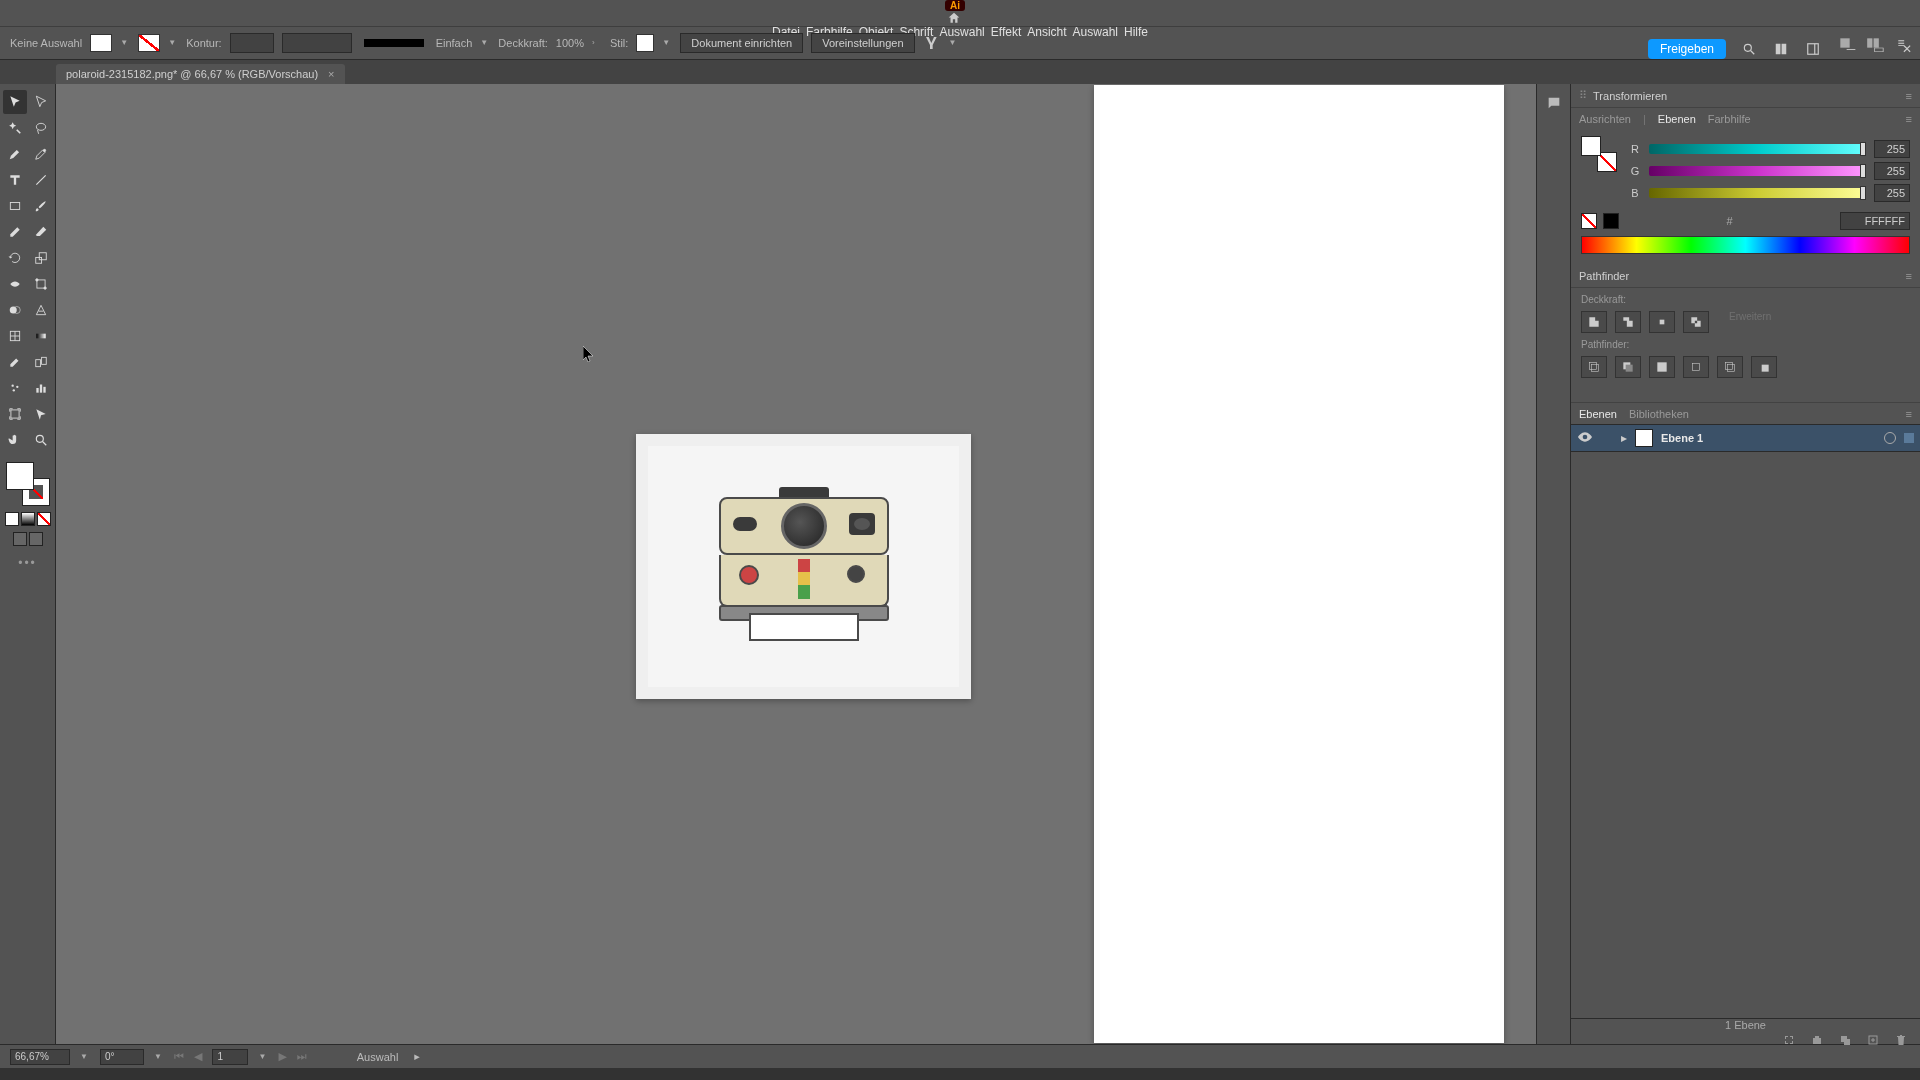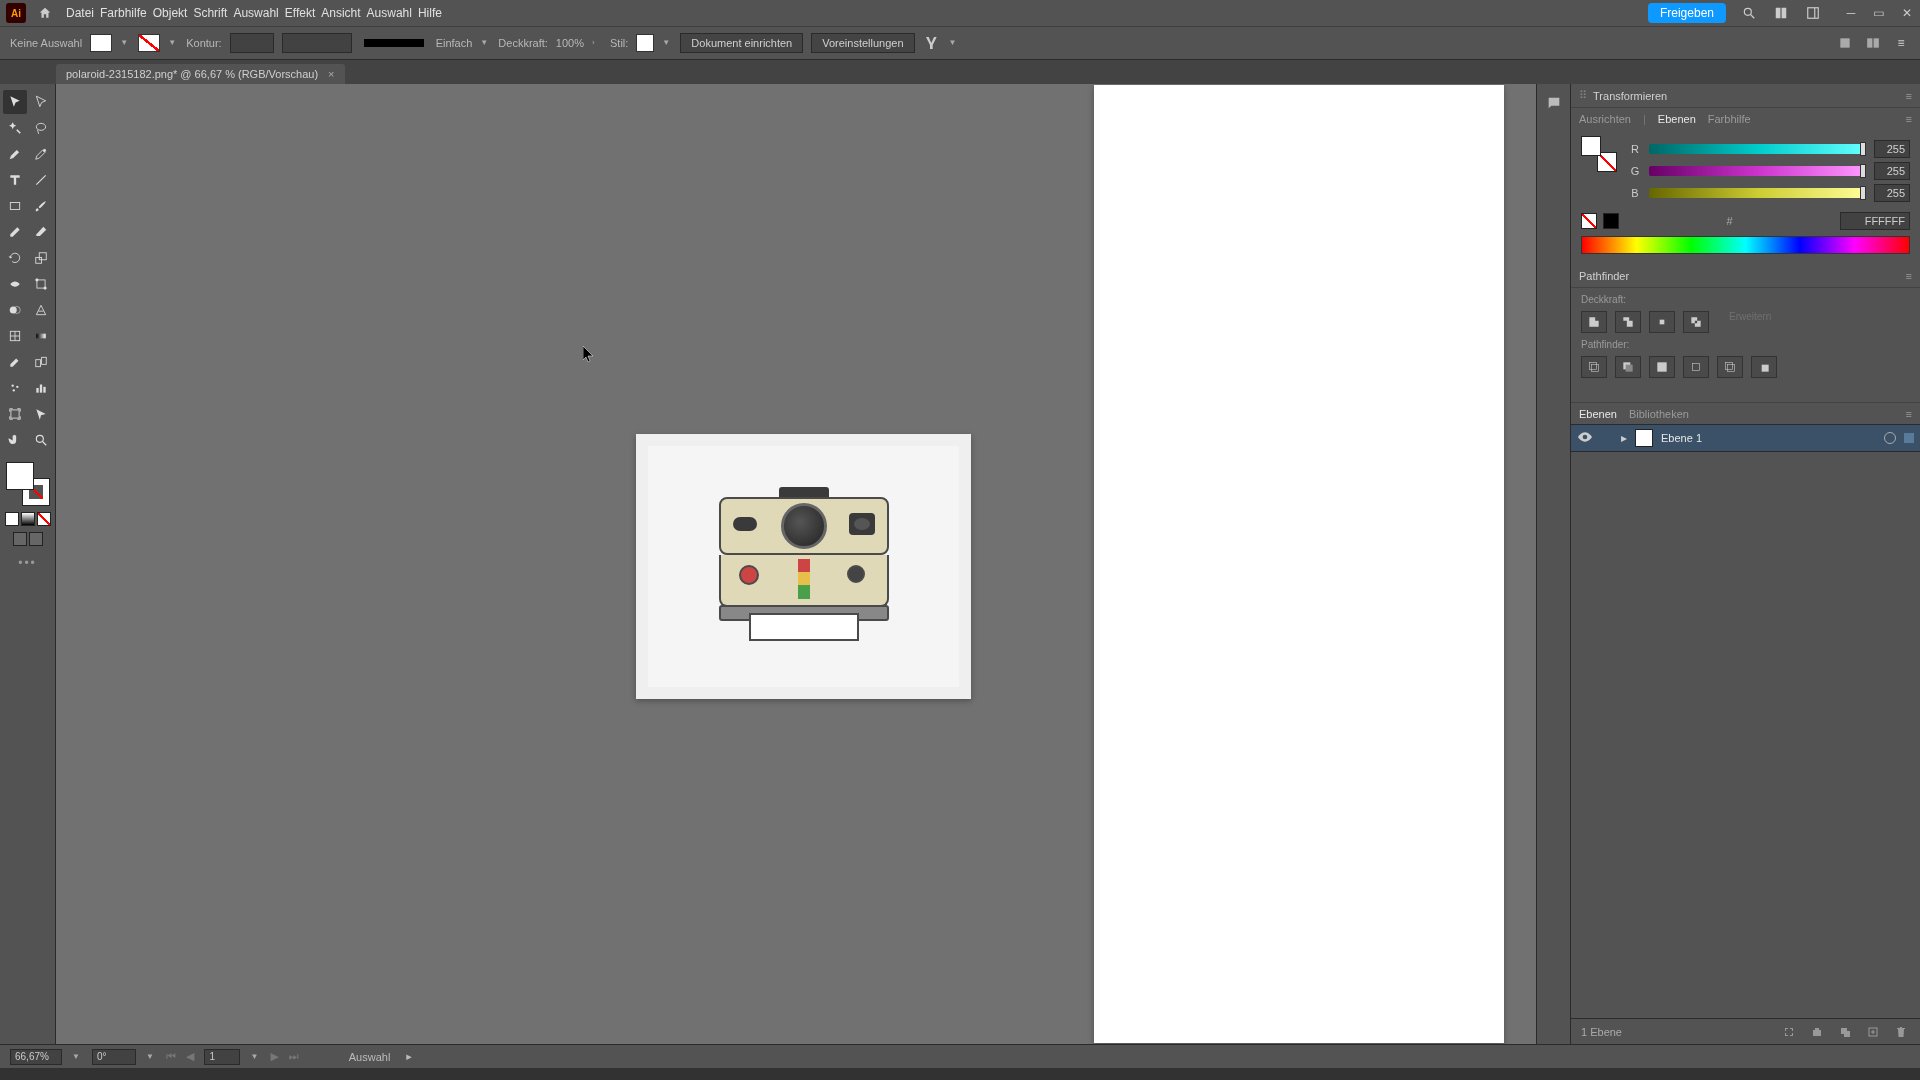--- a/index.html
+++ b/index.html
@@ -1,19 +1,19 @@
 <!DOCTYPE html>
 <html><head>
 <meta charset="utf-8">
 <style>
   * { box-sizing: border-box; margin: 0; padding: 0; font-family: "Segoe UI", Tahoma, sans-serif; }
   body { width: 1920px; height: 1080px; background: #323232; overflow: hidden; color: #d0d0d0; font-size: 12px; }
   
   
-  .menu-bar { height: 26px; background: #535353; display: flex; align-items: center; padding: 0 6px; }
+  .menu-bar { height: 26px; background: #535353; display: flex; align-items: center; padding: 0 6px; flex-direction: column; }
   .app-icon { width: 20px; height: 20px; background: #330000; border-radius: 3px; display: flex; align-items: center; justify-content: center; color: #ff9a00; font-weight: bold; font-size: 10px; margin-right: 10px; }
   .home-icon { width: 20px; height: 20px; display: flex; align-items: center; justify-content: center; margin-right: 12px; }
   .menu-items { display: flex; gap: 6px; }
   .menu-item { color: #e0e0e0; cursor: pointer; }
   .menu-right { margin-left: auto; display: flex; align-items: center; gap: 14px; }
   .share-btn { background: #0d99ff; color: #fff; padding: 3px 12px; border-radius: 4px; font-size: 12px; cursor: pointer; }
   .win-controls { display: flex; gap: 14px; margin-left: 8px; }
   .win-btn { width: 14px; height: 14px; display: flex; align-items: center; justify-content: center; color: #ccc; cursor: pointer; }
   
   
@@ -98,27 +98,27 @@
   .hex-field { margin-left: auto; width: 70px; height: 18px; background: #424242; border: 1px solid #2a2a2a; font-size: 11px; padding: 0 4px; color: #ccc; text-align: right; }
   .spectrum { height: 18px; margin-top: 6px; background: linear-gradient(to right, #f00, #ff0, #0f0, #0ff, #00f, #f0f, #f00); border: 1px solid #333; }
   
   .pf-row { display: flex; gap: 8px; margin: 6px 0; }
   .pf-btn { width: 26px; height: 22px; background: #4a4a4a; border: 1px solid #333; display: flex; align-items: center; justify-content: center; cursor: pointer; }
   .pf-label { color: #9a9a9a; font-size: 10px; }
   
   .layer-row { display: flex; align-items: center; height: 28px; background: #3b5168; border-top: 1px solid #2a2a2a; border-bottom: 1px solid #2a2a2a; padding: 0 6px; gap: 8px; }
   .eye { width: 16px; text-align: center; }
   .layer-thumb { width: 18px; height: 18px; background: #fff; border: 1px solid #222; }
-  .layer-name { flex: 1; color: #e8e8e8; font-size: 11px; }
+  .layer-name { flex: 1; color: #e8e8e8; font-size: 11px; font-weight: bold; }
   .layer-target { width: 12px; height: 12px; border: 1px solid #aaa; border-radius: 50%; }
   
   
   .status-bar { height: 24px; background: #535353; border-top: 1px solid #2a2a2a; display: flex; align-items: center; padding: 0 10px; gap: 10px; font-size: 11px; color: #bbb; }
-  .status-input { width: 52px; height: 16px; background: #424242; border: 1px solid #2a2a2a; color: #ccc; font-size: 10px; padding: 0 4px; }
-  .bottom-strip { height: 26px; background: #535353; border-top: 1px solid #2a2a2a; display: flex; align-items: center; padding: 0 10px; font-size: 11px; color: #aaa; }
+  .status-input { width: 60px; height: 16px; background: #424242; border: 1px solid #2a2a2a; color: #ccc; font-size: 10px; padding: 0 4px; }
+  .bottom-strip { height: 26px; background: #535353; border-top: 1px solid #2a2a2a; display: flex; align-items: center; padding: 0 10px; font-size: 11px; color: #aaa; flex-direction: column; }
   .bottom-right { margin-left: auto; display: flex; gap: 10px; }
   
   .panel-menu-icon { margin-left: auto; color: #999; cursor: pointer; }
   .icon-sm { width: 18px; height: 18px; display:inline-flex; align-items:center; justify-content:center; }
 </style>
 </head>
 <body>
 
 <div class="menu-bar">
   <div class="app-icon">Ai</div>

